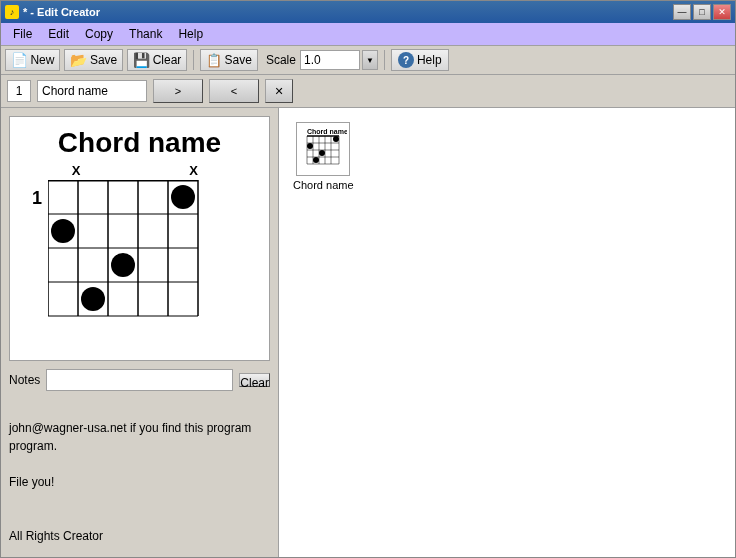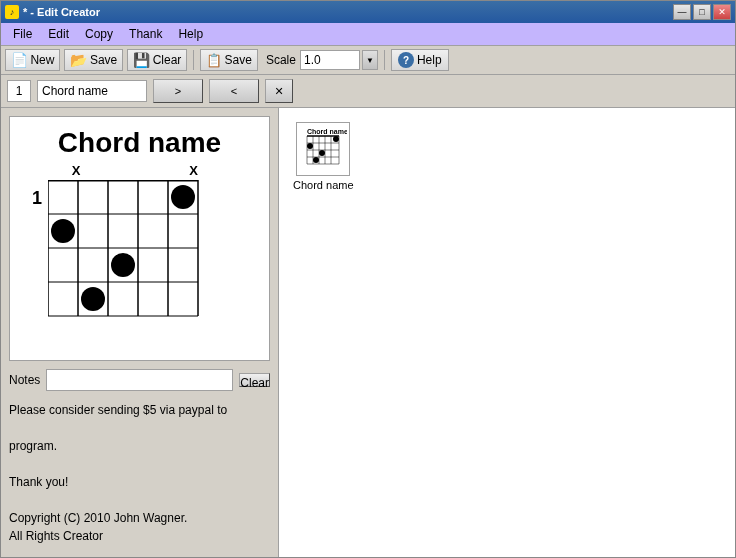--- a/index.html
+++ b/index.html
@@ -411,27 +411,27 @@
         </div>
       </div>
 
       <div class="notes-row">
         <span class="notes-label">Notes</span>
         <input class="notes-input" type="text" value="" style="">
         <button class="clear-btn">Clear</button>
       </div>
 
       <div class="info-text">
-        <span>Please consider sending $5 via paypal to</span><br>
         <br>
+        <span>john@wagner-usa.net if you find this program</span><br>
         <span>program.</span><br>
         <br>
-        <span>Thank you!</span><br>
+        <span>File you!</span><br>
         <br>
-        <span>Copyright (C) 2010 John Wagner.</span><br>
+        <br>
         <span>All Rights Creator</span><br>
         <br>
         
       </div>
     </div>
 
     <div class="right-panel">
       <div class="thumbnail-card">
         <div class="thumbnail-box">
           <svg width="48" height="48" viewBox="0 0 48 48">

